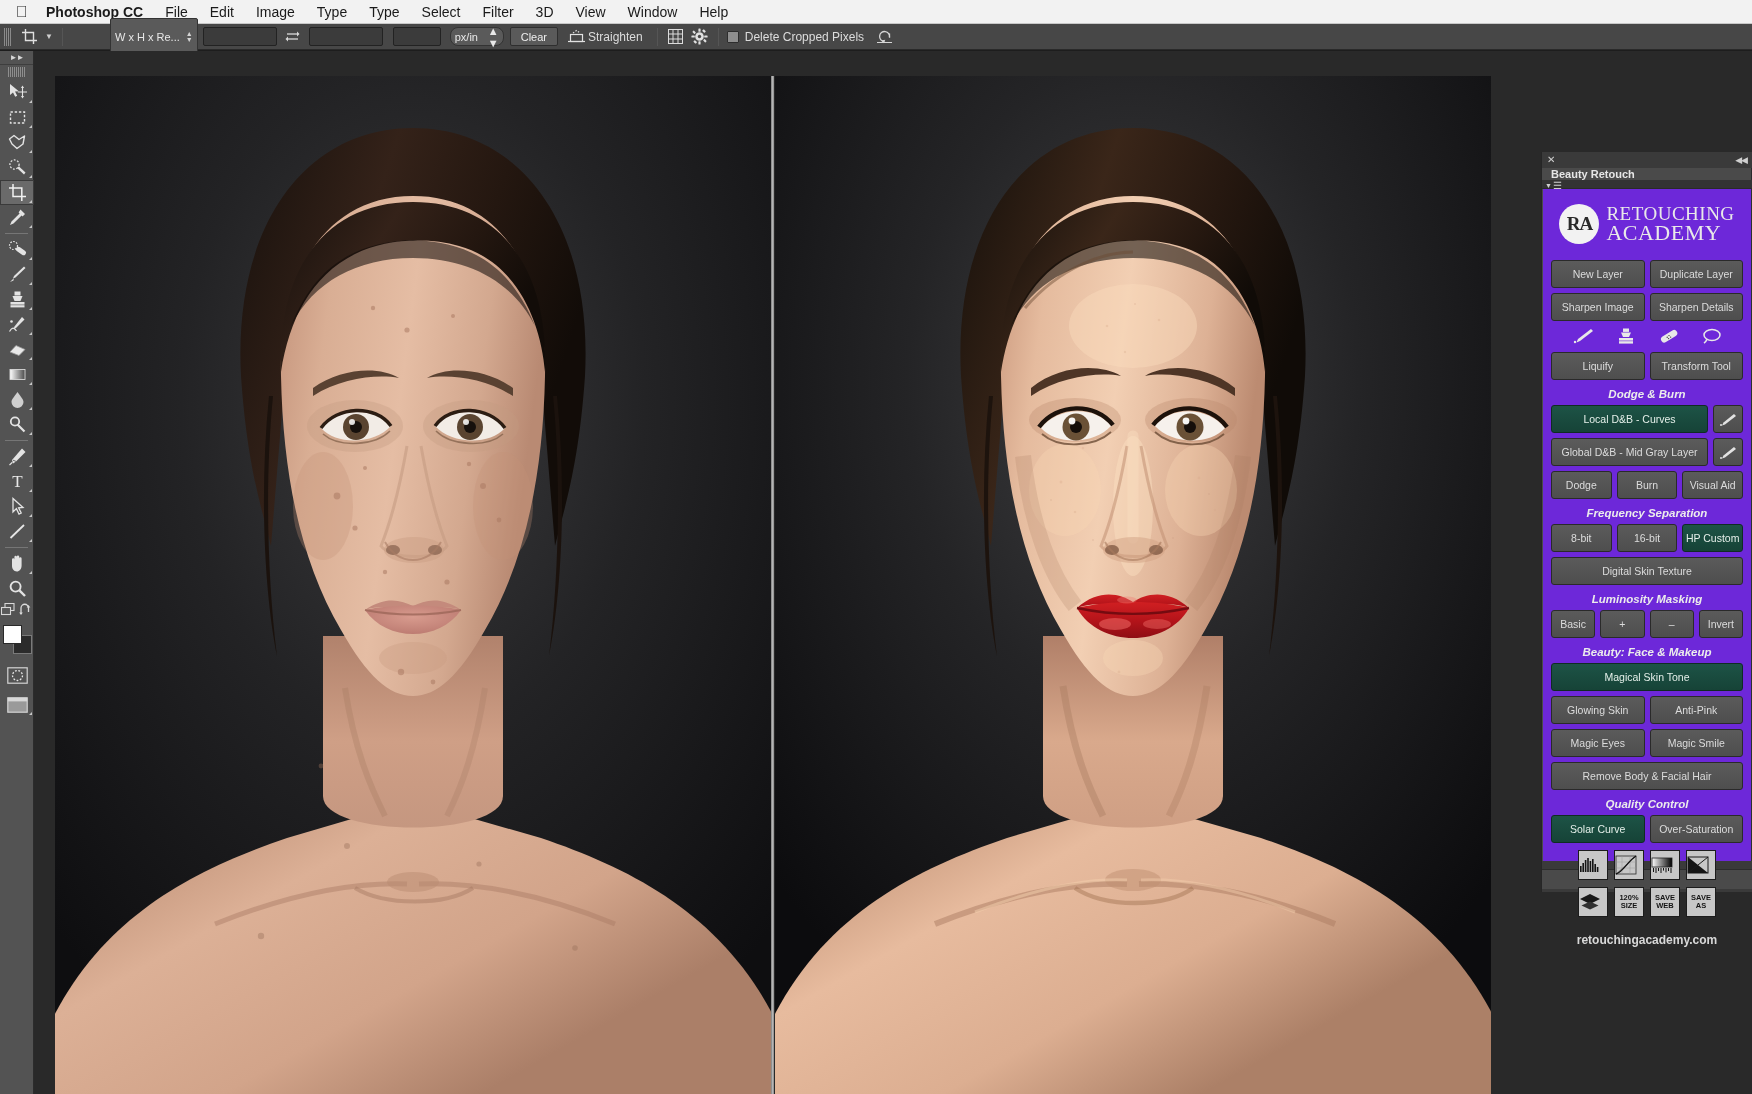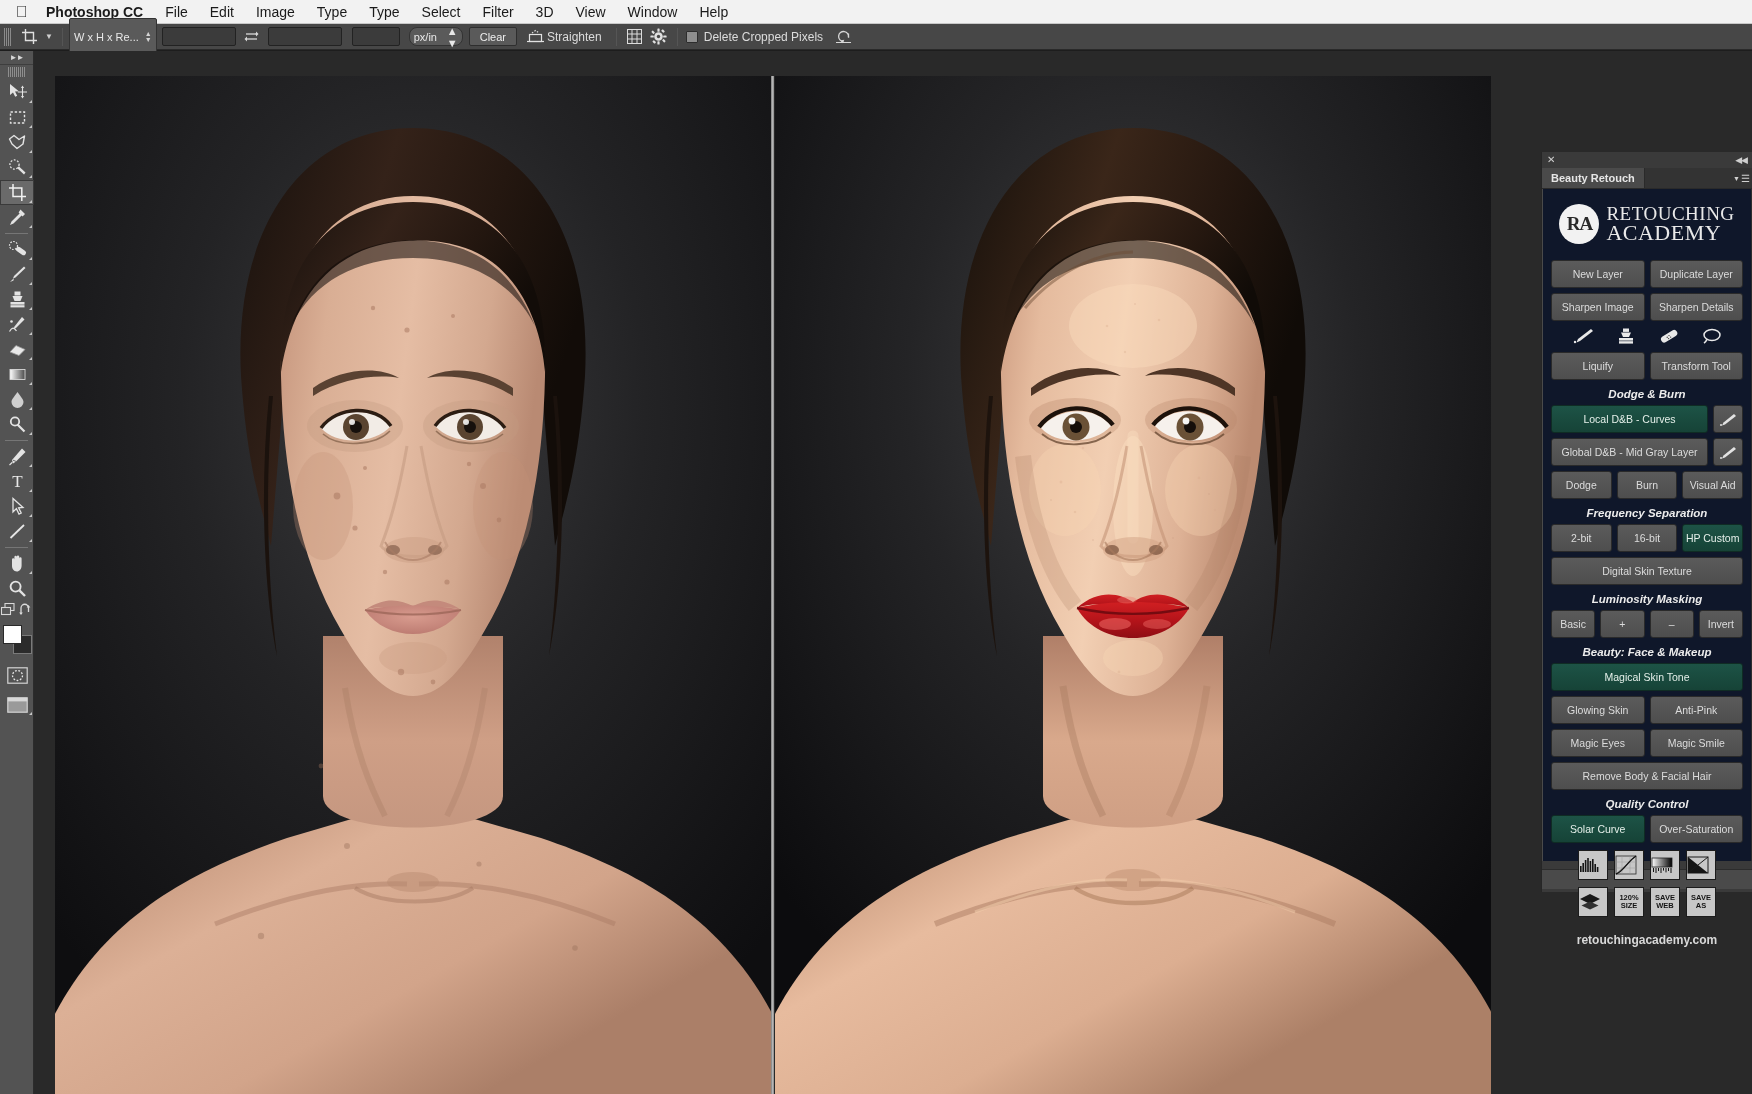--- a/index.html
+++ b/index.html
@@ -59,20 +59,21 @@
   }
   .ob-select {
     height: 37px; min-width: 84px;
     background: #5a5a5a;
     border: 1px solid #333;
     border-radius: 2px;
     color: #e8e8e8; font-size: 11px;
     display: flex; align-items: center;
     padding: 0 4px; gap: 6px;
     flex: 0 0 auto;
+    margin-left: 41px;
   }
   .ob-select .sp-arrows { font-size: 7px; line-height: 6px; color: #d5d5d5; }
   .ob-field {
     height: 19px; width: 74px;
     background: #3b3b3b;
     border: 1px solid #222;
     border-radius: 2px;
     margin: 0 5px; flex: 0 0 auto;
   }
   .ob-field.narrow { width: 48px; }
@@ -192,36 +193,37 @@
     height: 16px; background: #3a3a3a;
     display: flex; align-items: center; justify-content: space-between;
     padding: 0 5px;
   }
   .panel-topbar .x { color: #cfcfcf; font-size: 10px; line-height: 10px; }
   .panel-topbar .coll { color: #cfcfcf; font-size: 9px; letter-spacing: -1px; }
   .panel-tabrow {
     height: 21px; background: #333;
     display: flex; align-items: stretch;
     border-bottom: 1px solid #2a2a2a;
+    flex-direction: column;
   }
   .panel-tab {
     background: #4a4a4a;
     color: #e6e6e6; font-size: 11px; font-weight: bold;
     display: flex; align-items: center;
     padding: 0 9px;
     border-right: 1px solid #2a2a2a;
   }
   .panel-tabfill { flex: 1; }
   .panel-menu {
     width: 22px; display: flex; align-items: center; justify-content: center;
     color: #d0d0d0; font-size: 10px; gap: 1px;
   }
   .panel-body {
     height: 672px;
-    background: #0f172a;
+    background: #6d28d9;
     padding: 8px 8px 0 8px;
     border-left: 1px solid #4a4a4a;
     border-right: 1px solid #2e2e2e;
   }
 
   .logo-row {
     height: 54px; display: flex; align-items: center;
     justify-content: center; gap: 7px; margin-bottom: 9px;
   }
   .logo-badge {
@@ -998,21 +1000,21 @@
       </div>
     </div>
     <div class="prow">
       <div class="pbtn">Dodge</div>
       <div class="pbtn">Burn</div>
       <div class="pbtn">Visual Aid</div>
     </div>
 
     <div class="section-title">Frequency Separation</div>
     <div class="prow">
-      <div class="pbtn">2-bit</div>
+      <div class="pbtn">8-bit</div>
       <div class="pbtn">16-bit</div>
       <div class="pbtn green">HP Custom</div>
     </div>
     <div class="prow">
       <div class="pbtn">Digital Skin Texture</div>
     </div>
 
     <div class="section-title">Luminosity Masking</div>
     <div class="prow">
       <div class="pbtn">Basic</div>

